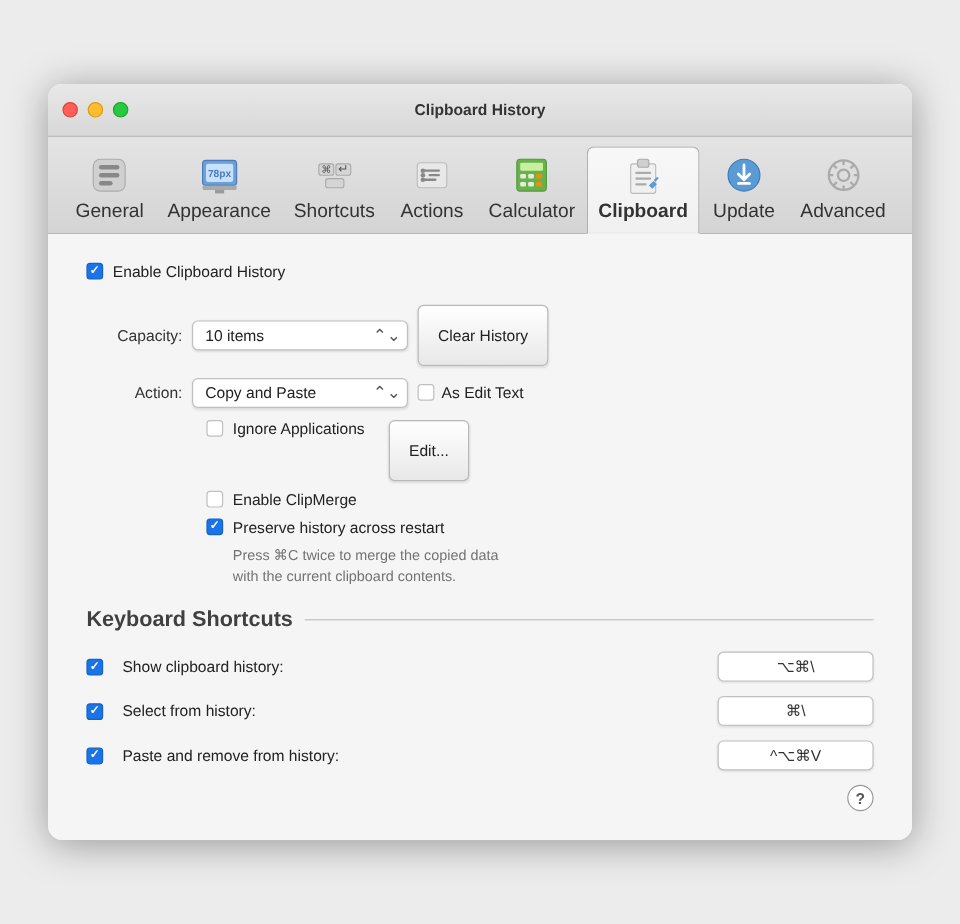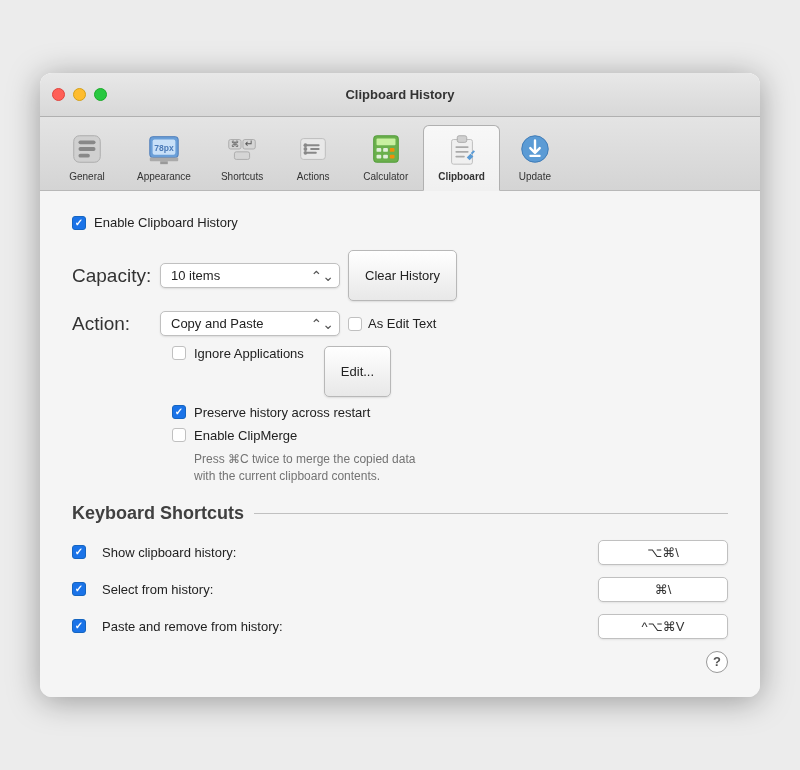--- a/index.html
+++ b/index.html
@@ -94,21 +94,21 @@
       width: 38px;
       height: 38px;
       display: flex;
       align-items: center;
       justify-content: center;
       font-size: 22px;
       text-align: center;
     }
 
     .toolbar-label {
-      font-size: 10px;
+      font-size: 16px;
       color: #333;
       white-space: nowrap;
     }
 
     .toolbar-item.active .toolbar-label {
       font-weight: 600;
     }
 
     
     .content {
@@ -131,22 +131,23 @@
     }
 
     .form-row {
       display: flex;
       align-items: center;
       margin-bottom: 10px;
       gap: 8px;
     }
 
     .form-label {
-      font-size: 19px;
+      font-size: 13px;
       color: #333;
+      text-align: right;
       min-width: 80px;
     }
 
     .select-wrapper {
       position: relative;
       display: inline-block;
     }
 
     .form-select {
       appearance: none;
@@ -427,20 +428,37 @@
       <div class="toolbar-icon">
         <svg class="icon-svg" viewBox="0 0 38 38" fill="none">
           <circle cx="19" cy="19" r="14" fill="#5b9bd5" stroke="#3d7ab5" stroke-width="1"></circle>
           <path d="M19 10 L19 22 M14 18 L19 23 L24 18" stroke="white" stroke-width="2.5" stroke-linecap="round" stroke-linejoin="round"></path>
           <rect x="13" y="25" width="12" height="2.5" rx="1" fill="white"></rect>
         </svg>
       </div>
       <span class="toolbar-label">Update</span>
     </div>
 
+    <div class="toolbar-item">
+      <div class="toolbar-icon">
+        <svg class="icon-svg" viewBox="0 0 38 38" fill="none">
+          <circle cx="19" cy="19" r="13" fill="none" stroke="#aaa" stroke-width="2"></circle>
+          <circle cx="19" cy="19" r="5" fill="none" stroke="#aaa" stroke-width="2"></circle>
+          <line x1="19" y1="6" x2="19" y2="10" stroke="#aaa" stroke-width="2"></line>
+          <line x1="19" y1="28" x2="19" y2="32" stroke="#aaa" stroke-width="2"></line>
+          <line x1="6" y1="19" x2="10" y2="19" stroke="#aaa" stroke-width="2"></line>
+          <line x1="28" y1="19" x2="32" y2="19" stroke="#aaa" stroke-width="2"></line>
+          <line x1="10" y1="10" x2="13" y2="13" stroke="#aaa" stroke-width="2"></line>
+          <line x1="25" y1="25" x2="28" y2="28" stroke="#aaa" stroke-width="2"></line>
+          <line x1="28" y1="10" x2="25" y2="13" stroke="#aaa" stroke-width="2"></line>
+          <line x1="13" y1="25" x2="10" y2="28" stroke="#aaa" stroke-width="2"></line>
+        </svg>
+      </div>
+      <span class="toolbar-label">Advanced</span>
+    </div>
 
   </div>
 
   <div class="content">
 
     <div class="enable-row">
       <div class="mac-checkbox checked"></div>
       <span class="enable-label">Enable Clipboard History</span>
     </div>
 
@@ -476,27 +494,27 @@
 
     <div class="options-section">
 
       <div class="option-row">
         <div class="mac-checkbox"></div>
         <span class="checkbox-label">Ignore Applications</span>
         <button class="btn" style="margin-left: 12px;">Edit...</button>
       </div>
 
       <div class="option-row">
+        <div class="mac-checkbox"></div>
+        <span class="checkbox-label">Enable ClipMerge</span>
+      </div>
+
+      <div class="option-row">
         <div class="mac-checkbox checked"></div>
         <span class="checkbox-label">Preserve history across restart</span>
-      </div>
-
-      <div class="option-row">
-        <div class="mac-checkbox"></div>
-        <span class="checkbox-label">Enable ClipMerge</span>
       </div>
       <div class="clipmerge-desc">
         Press ⌘C twice to merge the copied data<br>with the current clipboard contents.
       </div>
 
     </div>
 
     <div class="section-divider">
       <span class="section-divider-label">Keyboard Shortcuts</span>
       <div class="divider-line"></div>

